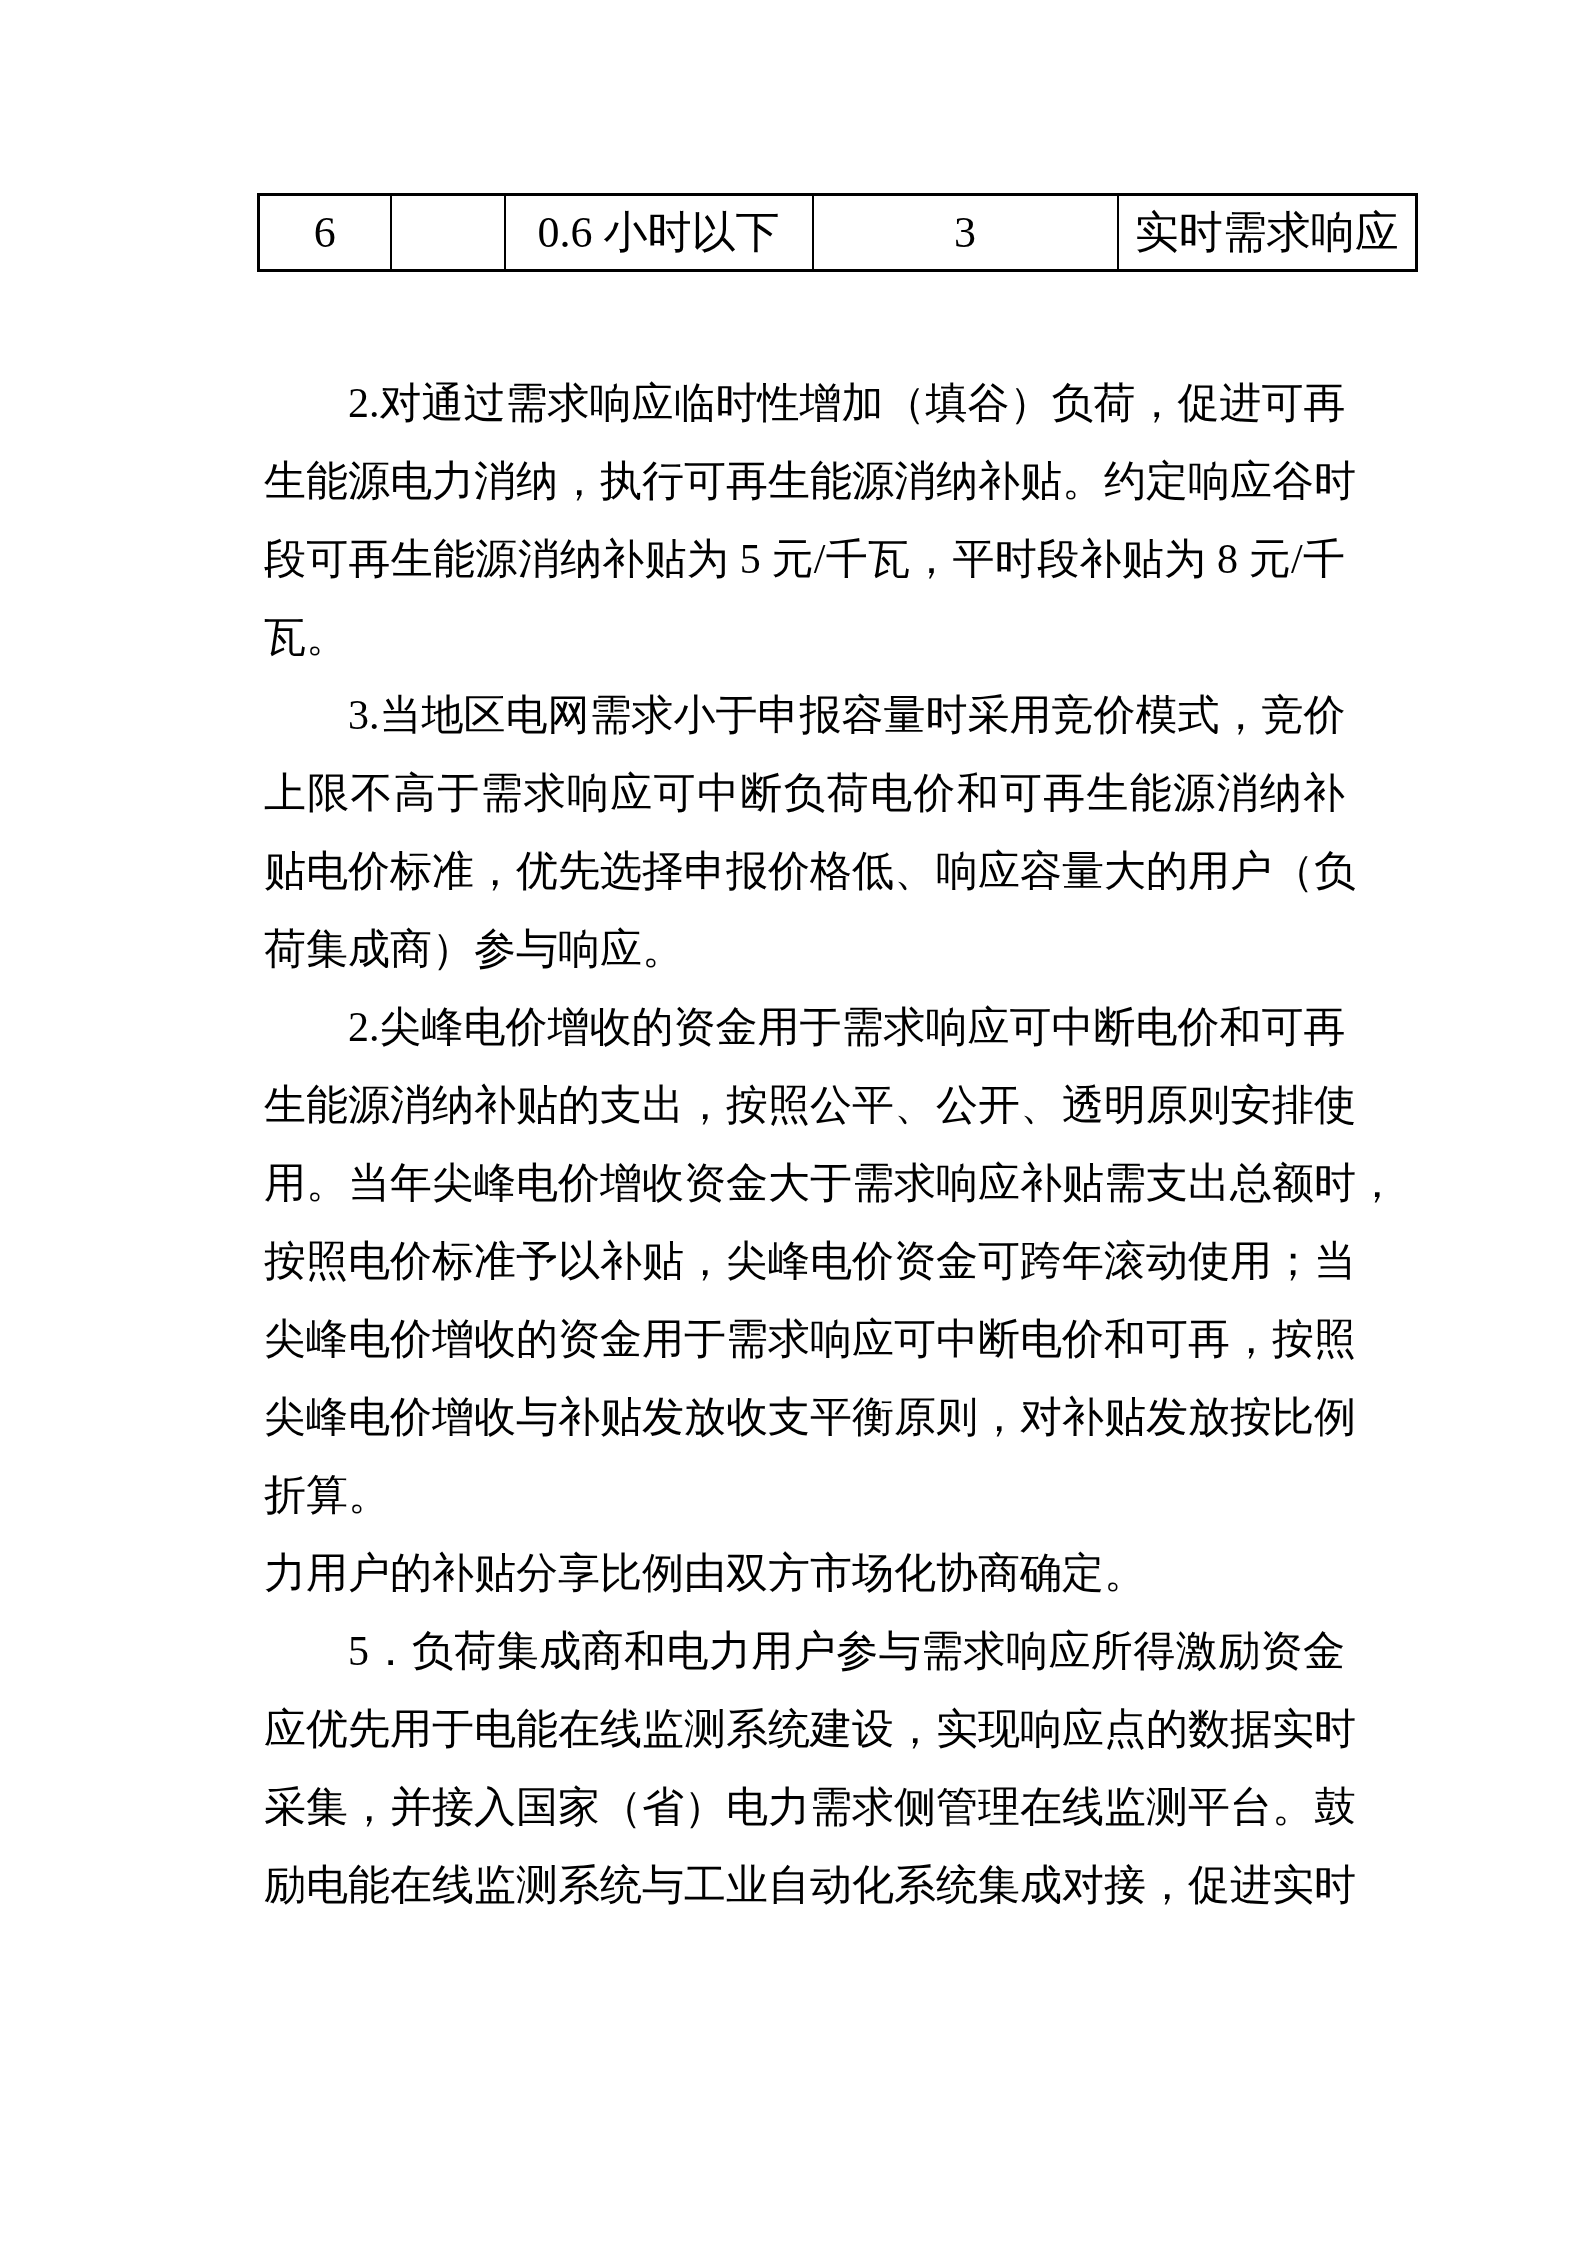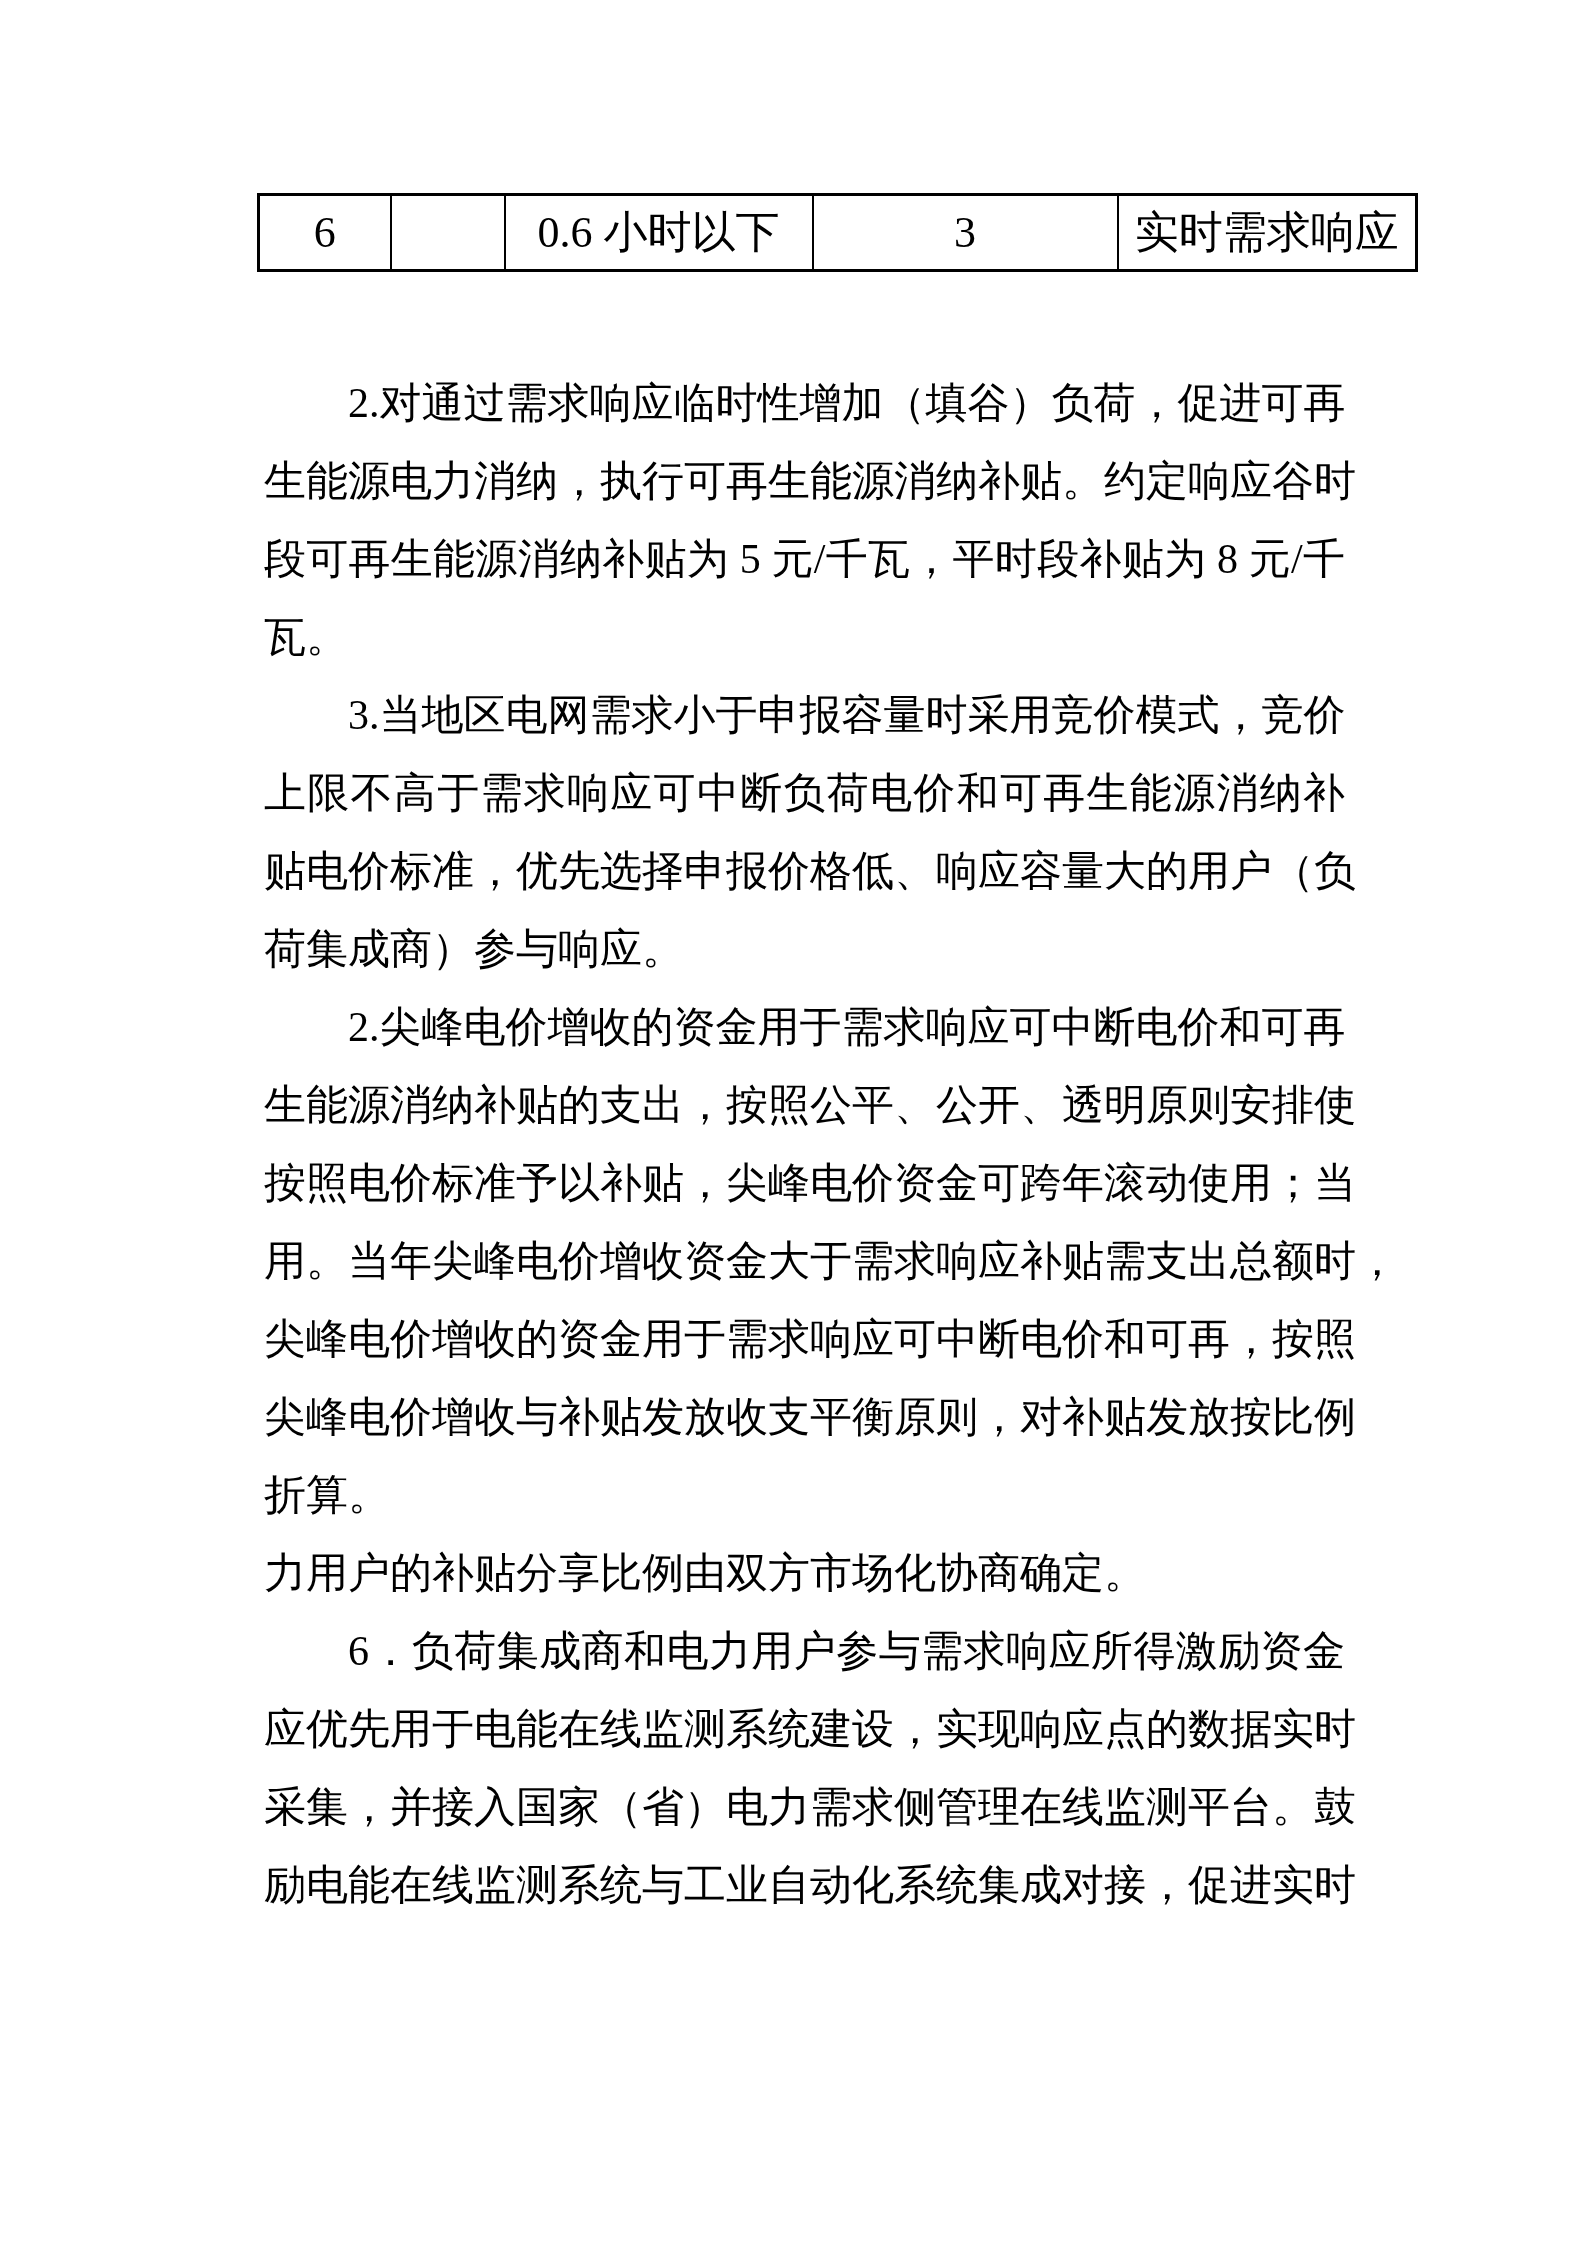--- a/index.html
+++ b/index.html
@@ -79,32 +79,32 @@
     <div>
       <div class="text-line first">3.当地区电网需求小于申报容量时采用竞价模式，竞价</div>
       <div class="text-line">上限不高于需求响应可中断负荷电价和可再生能源消纳补</div>
       <div class="text-line">贴电价标准，优先选择申报价格低、响应容量大的用户（负</div>
       <div class="text-line end">荷集成商）参与响应。</div>
     </div>
 
     <div>
       <div class="text-line first">2.尖峰电价增收的资金用于需求响应可中断电价和可再</div>
       <div class="text-line">生能源消纳补贴的支出，按照公平、公开、透明原则安排使</div>
+      <div class="text-line">用。当年尖峰电价增收资金大于需求响应补贴需支出总额时，</div>
       <div class="text-line">按照电价标准予以补贴，尖峰电价资金可跨年滚动使用；当</div>
-      <div class="text-line">用。当年尖峰电价增收资金大于需求响应补贴需支出总额时，</div>
       <div class="text-line">尖峰电价增收的资金用于需求响应可中断电价和可再，按照</div>
       <div class="text-line">尖峰电价增收与补贴发放收支平衡原则，对补贴发放按比例</div>
       <div class="text-line end">折算。</div>
     </div>
 
     <div>
       <div class="text-line end">力用户的补贴分享比例由双方市场化协商确定。</div>
     </div>
 
     <div>
-      <div class="text-line first">6．负荷集成商和电力用户参与需求响应所得激励资金</div>
+      <div class="text-line first">5．负荷集成商和电力用户参与需求响应所得激励资金</div>
       <div class="text-line">应优先用于电能在线监测系统建设，实现响应点的数据实时</div>
       <div class="text-line">采集，并接入国家（省）电力需求侧管理在线监测平台。鼓</div>
       <div class="text-line">励电能在线监测系统与工业自动化系统集成对接，促进实时</div>
     </div>
 
   </div>
 </div>
 
 </body></html>

